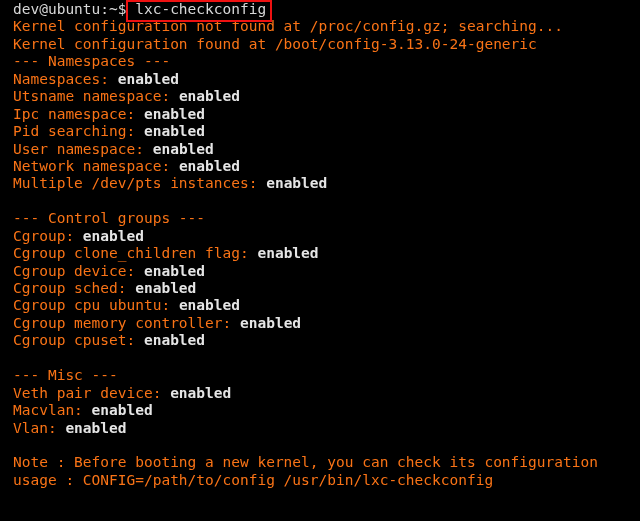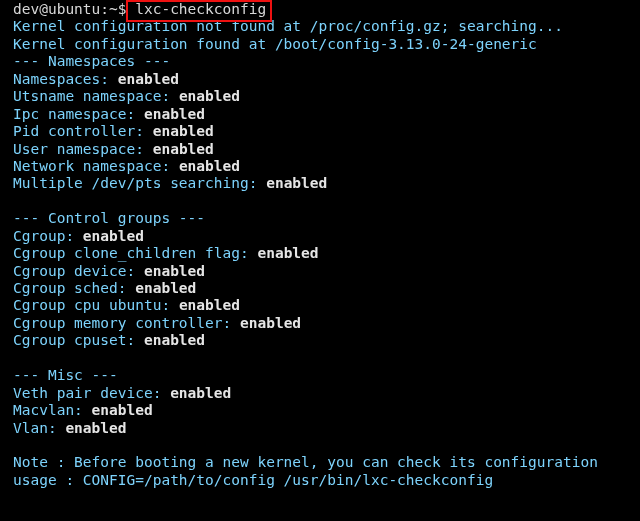--- a/index.html
+++ b/index.html
@@ -26,21 +26,21 @@
     width: 636px;
   }
   .line {
     white-space: pre;
     height: 17.45px;
     color: #d8d8d8;
   }
   .line.blank {
     color: transparent;
   }
-  .seg-plain { color: #7dd3fc; }
+  .seg-plain { color: #f97316; }
   .seg-green { color: #e5e5e5; font-weight: bold; }
   .seg-prompt { color: #d8d8d8; }
   .seg-cmd { color: #d8d8d8; }
 
   #cmd-highlight-box {
     position: absolute;
     left: 126px;
     top: 0px;
     width: 146px;
     height: 22px;
@@ -54,24 +54,24 @@
 
 <div id="terminal">
   <div class="screen" id="screen">
       <div class="line"><span class="seg-prompt">dev@ubuntu:~$ </span><span class="seg-cmd">lxc-checkconfig</span></div>
       <div class="line"><span class="seg-plain">Kernel configuration not found at /proc/config.gz; searching...</span></div>
       <div class="line"><span class="seg-plain">Kernel configuration found at /boot/config-3.13.0-24-generic</span></div>
       <div class="line"><span class="seg-plain">--- Namespaces ---</span></div>
       <div class="line"><span class="seg-plain">Namespaces: </span><span class="seg-green">enabled</span></div>
       <div class="line"><span class="seg-plain">Utsname namespace: </span><span class="seg-green">enabled</span></div>
       <div class="line"><span class="seg-plain">Ipc namespace: </span><span class="seg-green">enabled</span></div>
-      <div class="line"><span class="seg-plain">Pid controller: </span><span class="seg-green">enabled</span></div>
+      <div class="line"><span class="seg-plain">Pid searching: </span><span class="seg-green">enabled</span></div>
       <div class="line"><span class="seg-plain">User namespace: </span><span class="seg-green">enabled</span></div>
       <div class="line"><span class="seg-plain">Network namespace: </span><span class="seg-green">enabled</span></div>
-      <div class="line"><span class="seg-plain">Multiple /dev/pts searching: </span><span class="seg-green">enabled</span></div>
+      <div class="line"><span class="seg-plain">Multiple /dev/pts instances: </span><span class="seg-green">enabled</span></div>
       <div class="line blank"><span class="seg-plain"> </span></div>
       <div class="line"><span class="seg-plain">--- Control groups ---</span></div>
       <div class="line"><span class="seg-plain">Cgroup: </span><span class="seg-green">enabled</span></div>
       <div class="line"><span class="seg-plain">Cgroup clone_children flag: </span><span class="seg-green">enabled</span></div>
       <div class="line"><span class="seg-plain">Cgroup device: </span><span class="seg-green">enabled</span></div>
       <div class="line"><span class="seg-plain">Cgroup sched: </span><span class="seg-green">enabled</span></div>
       <div class="line"><span class="seg-plain">Cgroup cpu ubuntu: </span><span class="seg-green">enabled</span></div>
       <div class="line"><span class="seg-plain">Cgroup memory controller: </span><span class="seg-green">enabled</span></div>
       <div class="line"><span class="seg-plain">Cgroup cpuset: </span><span class="seg-green">enabled</span></div>
       <div class="line blank"><span class="seg-plain"> </span></div>

